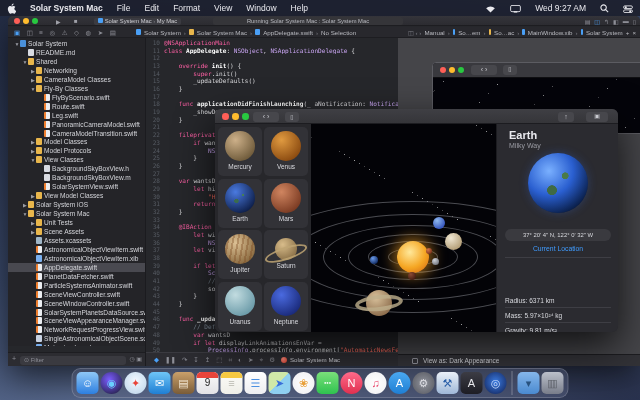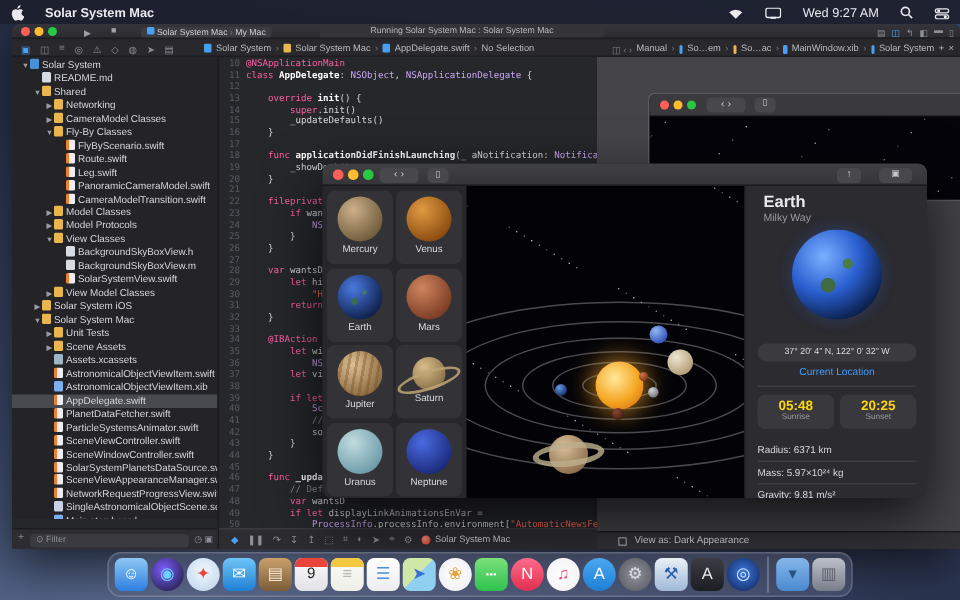--- a/index.html
+++ b/index.html
@@ -147,20 +147,21 @@
 
 <div id="screen">
 
   <div id="menubar" class="abs">
     <span class="mi">
       <svg width="9" height="11" viewBox="0 0 17 20">
           <path fill="#e9e9ee" d="M13.9 10.6c0-2.2 1.8-3.3 1.9-3.3-1-1.5-2.6-1.7-3.2-1.8-1.4-.1-2.7.8-3.3.8-.7 0-1.8-.8-3-.8C4.8 5.5 3.3 6.4 2.5 7.8.7 10.7 2 15 3.7 17.4c.8 1.2 1.8 2.5 3.1 2.4 1.2 0 1.7-.8 3.2-.8s1.9.8 3.2.8 2.2-1.2 3-2.4c.9-1.3 1.3-2.6 1.3-2.7-.1 0-3.6-1.4-3.6-4.1zM11.5 3.4c.7-.8 1.1-1.9 1-3-1 0-2.1.6-2.8 1.4-.6.7-1.2 1.9-1 3 1 .1 2.1-.6 2.8-1.4z"></path>
         </svg>
     </span>
     <span class="mi app">Solar System Mac</span>
+    <span id="menu-items"><span class="mi">File</span><span class="mi">Edit</span><span class="mi">Format</span><span class="mi">View</span><span class="mi">Window</span><span class="mi">Help</span></span>
     <span class="spacer"></span>
     <span class="mi">
       <svg width="11" height="8" viewBox="0 0 12 9">
           <path d="M6 8.4 1.1 3.6a7.2 7.2 0 0 1 9.8 0z" fill="#e9e9ee"></path>
         </svg>
     </span>
     <span class="mi">
       <svg width="11" height="8" viewBox="0 0 12 9">
           <rect x="0.5" y="0.5" width="11" height="7" rx="1.5" fill="none" stroke="#e9e9ee"></rect>
           <rect x="4" y="7" width="4" height="1.5" fill="#e9e9ee"></rect>
@@ -515,28 +516,20 @@
         <div id="saturn-ring" style="width: 48px; height: 16px; left: 44px; top: 171px; transform: rotate(-6deg);"></div>
       </div>
 
     <div id="detail" class="abs">
       <div id="d-title" class="abs">Earth</div>
       <div id="d-galaxy" class="abs">Milky Way</div>
       <div id="globe" class="abs"></div>
       <div id="d-coords" class="abs">37° 20' 4" N, 122° 0' 32" W</div>
       <div id="d-loc" class="abs">Current Location</div>
       <div class="dhr abs" style="top:133px"></div>
-      <div class="timebox" style="left:8px">
-        <div class="t">05:48</div>
-        <div class="l">Sunrise</div>
-      </div>
-      <div class="timebox" style="left:63px">
-        <div class="t">20:25</div>
-        <div class="l">Sunset</div>
-      </div>
       <div id="d-facts" class="abs">
           <div class="fact">Radius: 6371 km</div>
           <div class="fact">Mass: 5.97×10²⁴ kg</div>
           <div class="fact">Gravity: 9.81 m/s²</div>
         </div>
     </div>
   </div>
 
   <div id="dock" class="abs">
       <div class="dicon " style="background: linear-gradient(rgb(143, 199, 245), rgb(45, 127, 224));">

